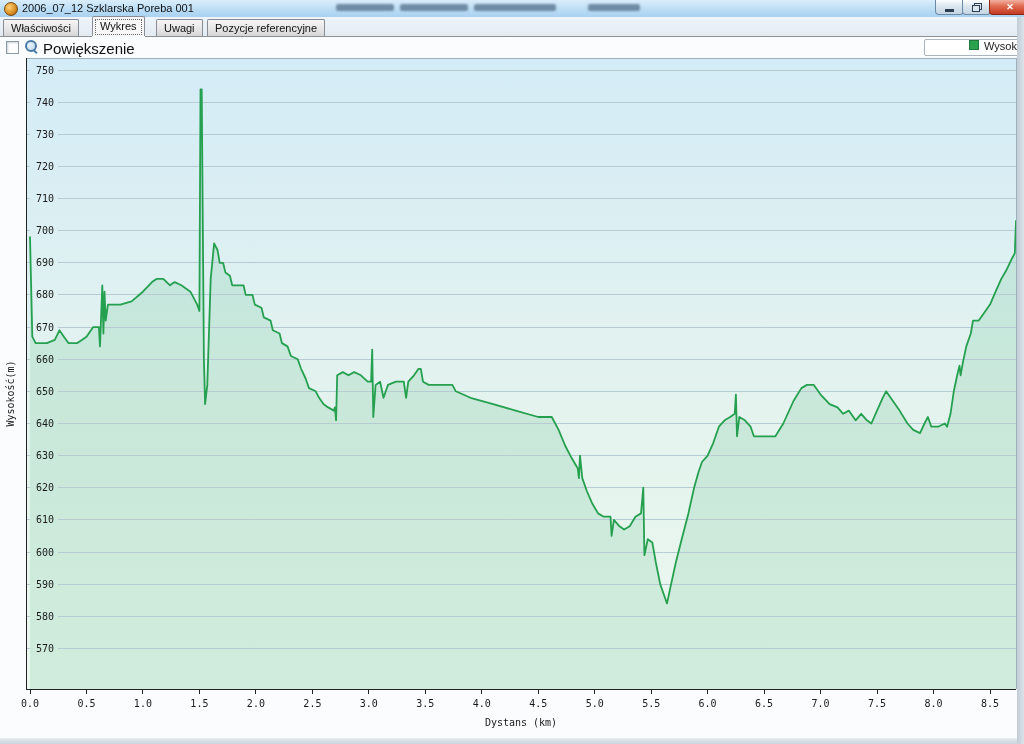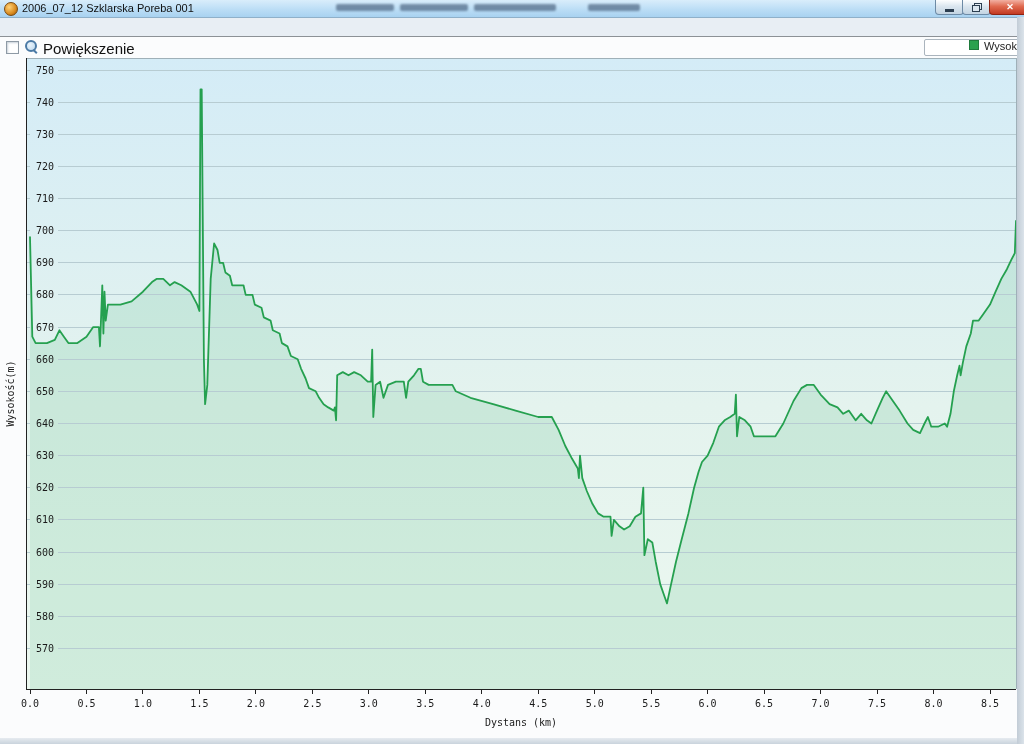--- a/index.html
+++ b/index.html
@@ -87,20 +87,26 @@
         <span></span>
       </div>
     <div class="winbtn" id="btn-restore">
         <span id="restore-glyph"></span>
       </div>
     <div class="winbtn" id="btn-close">
         <span>✕</span>
       </div>
   </div>
 
+  <div id="tabstrip">
+    <div class="tab" id="tab-0">Właściwości</div>
+    <div class="tab active" id="tab-1">Wykres</div>
+    <div class="tab" id="tab-2">Uwagi</div>
+    <div class="tab" id="tab-3">Pozycje referencyjne</div>
+  </div>
 
   <div id="page">
     <div id="toolbar">
       <div id="zoom-checkbox"></div>
       <div id="magnifier">
         <div class="lens"></div>
           <div class="handle"></div>
       </div>
       <div id="zoom-label">Powiększenie</div>
       <div id="legend-combo">

